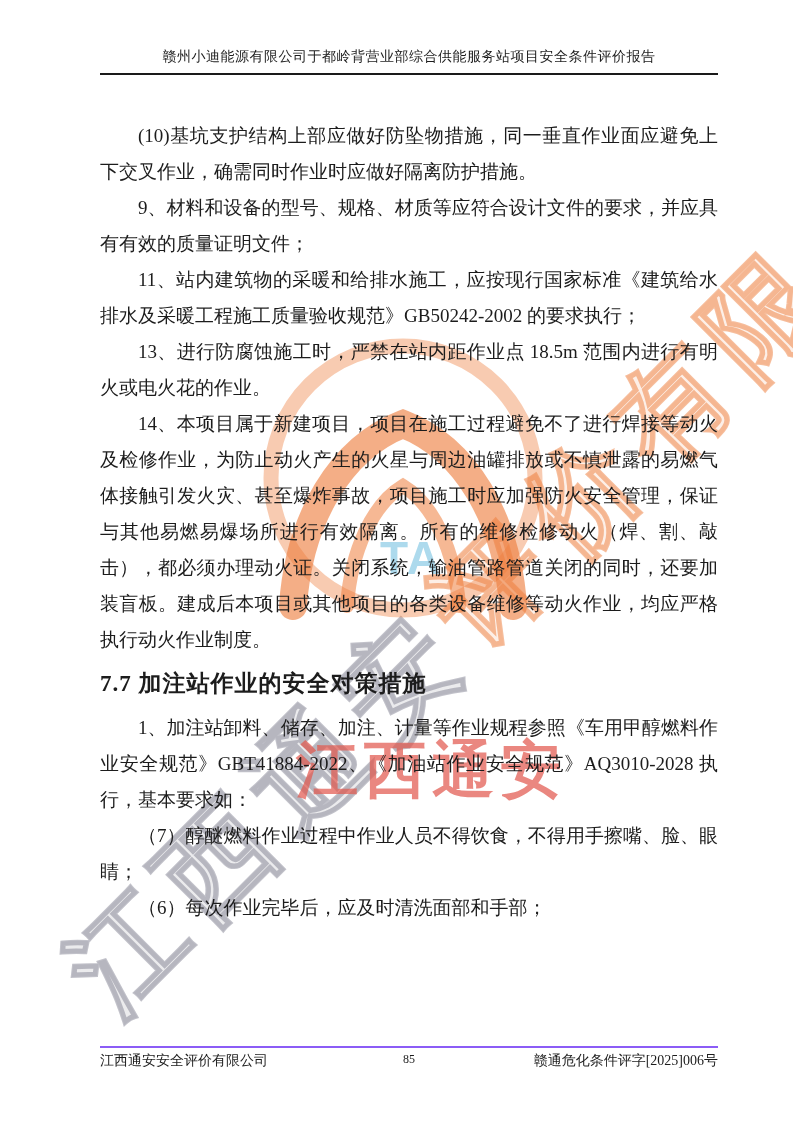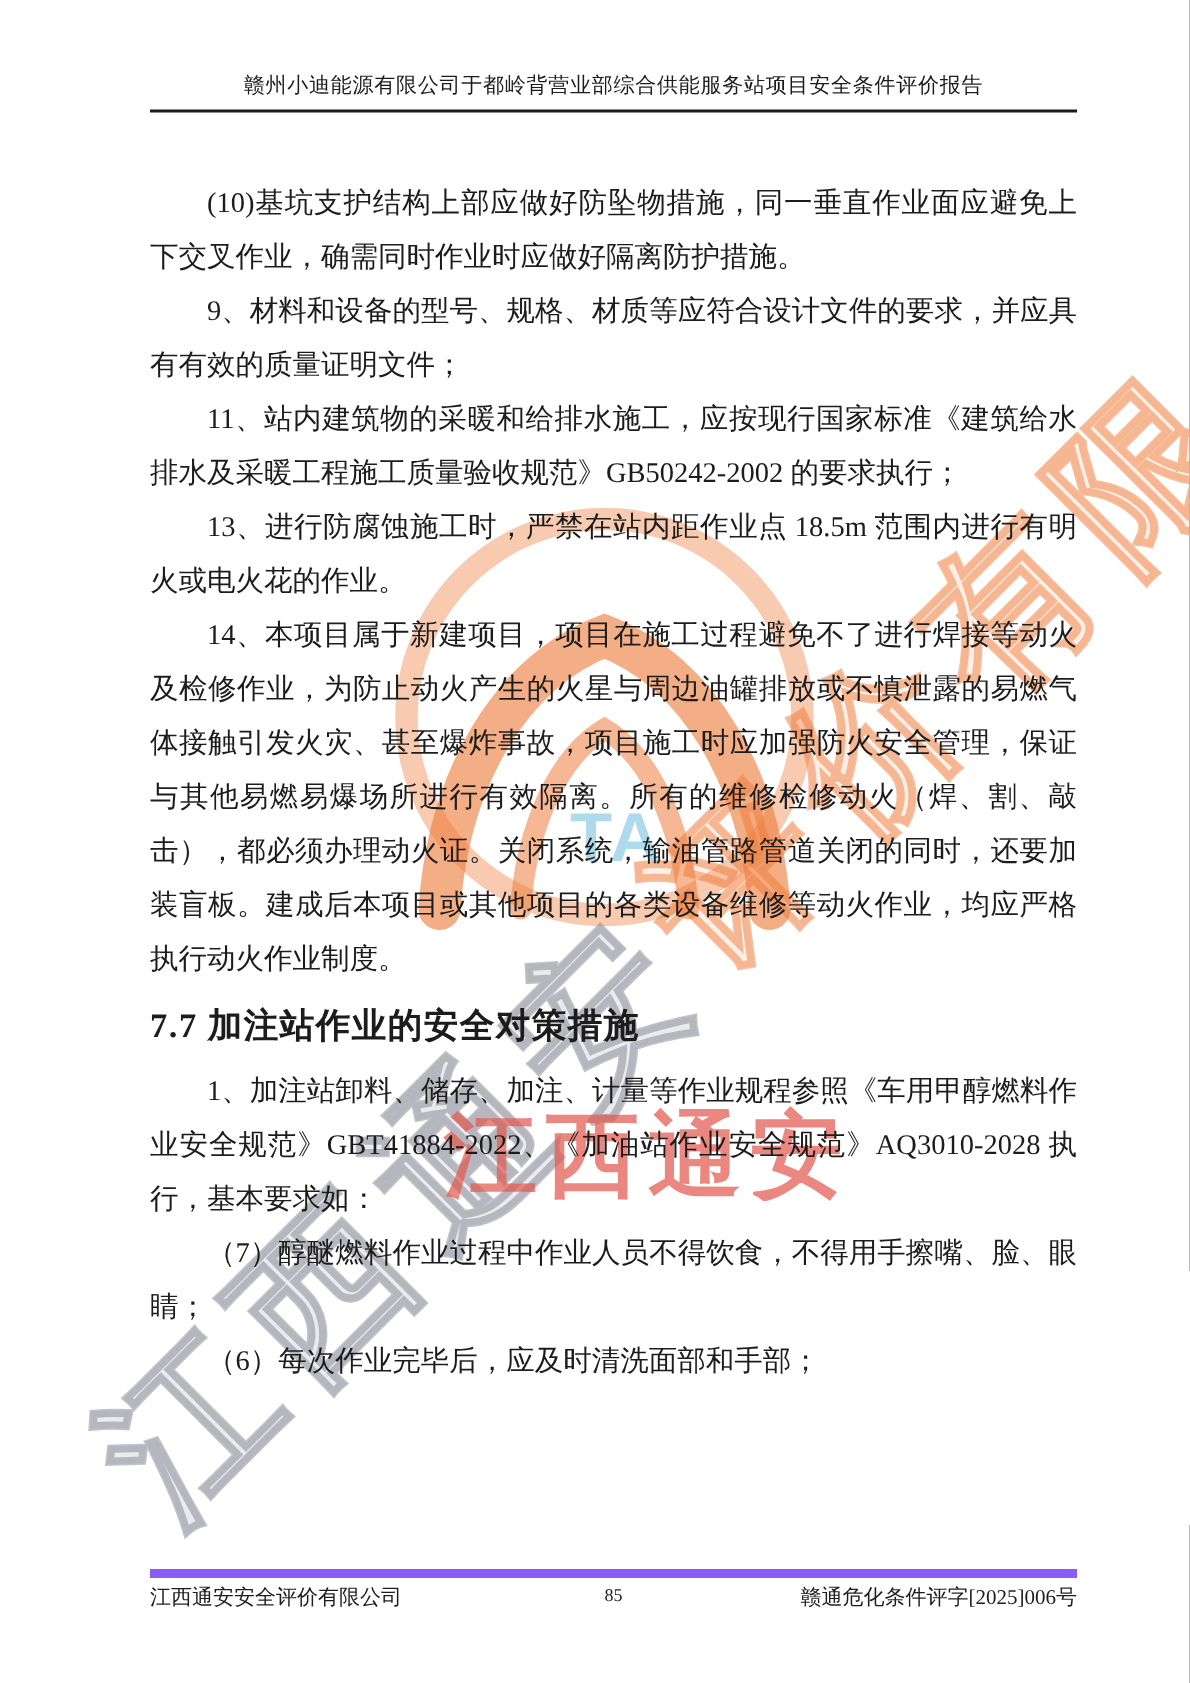--- a/index.html
+++ b/index.html
@@ -102,21 +102,21 @@
     margin-top: 8px;
     margin-bottom: 8px;
     letter-spacing: 1px;
   }
   .doc-footer {
     position: absolute;
     z-index: 2;
     left: 100px;
     top: 1046px;
     width: 618px;
-    border-top: 6px solid #8b5cf6;
+    border-top: 2px solid #8b5cf6;
     padding-top: 4px;
     font-size: 14px;
     display: flex;
     justify-content: space-between;
     align-items: baseline;
   }
   .page-number {
     position: absolute;
     left: 50%;
     transform: translateX(-50%);

